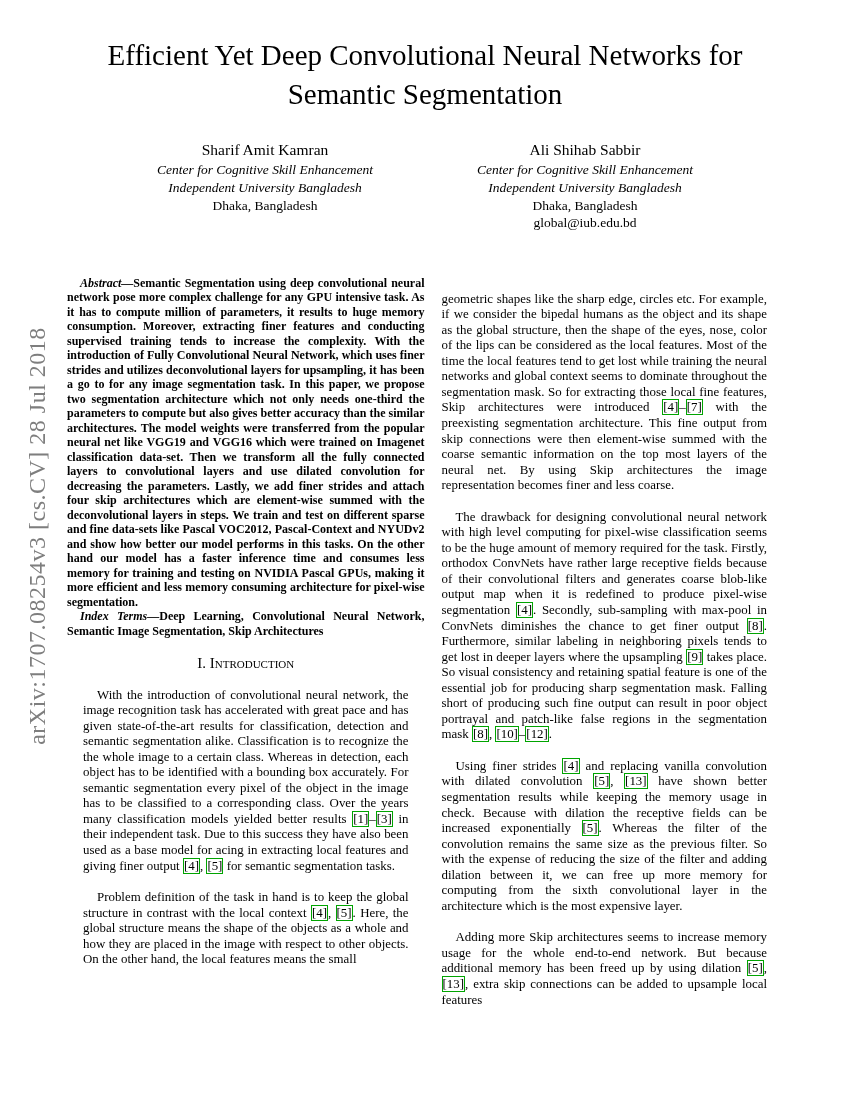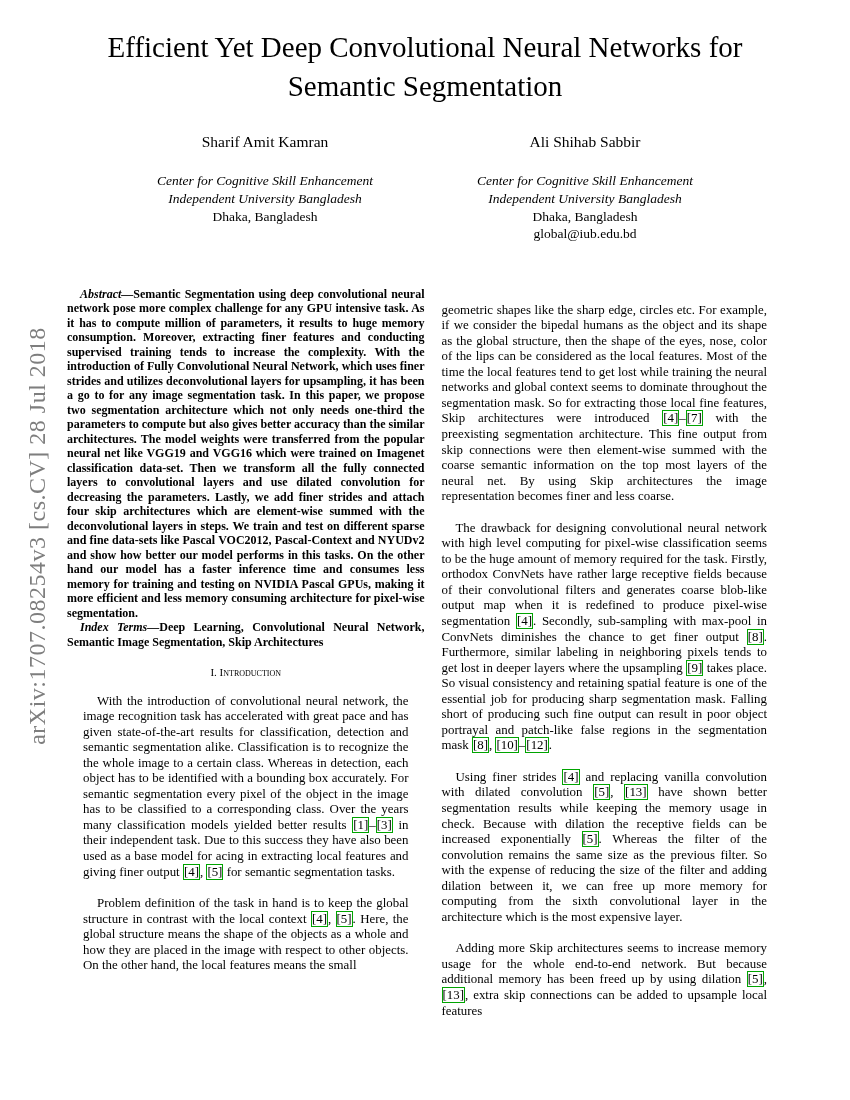--- a/index.html
+++ b/index.html
@@ -17,39 +17,39 @@
     top: 536px;
     left: 37px;
     transform: translate(-50%, -50%) rotate(-90deg);
     white-space: nowrap;
     font-size: 24px;
     letter-spacing: 0.5px;
     color: var(--watermark-color, #7e7e7e);
   }
   .title {
     margin: 0 auto;
-    padding-top: 28px;
+    padding-top: 36px;
     max-width: 720px;
     text-align: center;
     font-size: 29px;
     font-weight: 400;
     line-height: 1.35;
   }
   .authors {
     display: flex;
     justify-content: center;
     margin-top: 26px;
   }
   .author {
     width: 320px;
     text-align: center;
     font-size: 13.5px;
     line-height: 1.3;
   }
-  .author .name { font-size: 15.5px; margin-bottom: 20px; }
+  .author .name { font-size: 15.5px; margin-bottom: 1px; }
   .author .affil { font-style: italic; }
   .columns {
     display: flex;
     gap: 1px;
     margin: 44px 67px 0 67px;
   }
   .col {
     flex: 1;
     min-width: 0;
     text-align: justify;
@@ -61,21 +61,21 @@
     font-weight: bold;
     font-size: 12px;
     line-height: 1.21;
     text-indent: 13px;
   }
   .index-terms { }
   .abstract .label { font-style: italic; }
   .section-heading {
     margin: 16px 0 9px 0;
     text-align: center;
-    font-size: 11px;
+    font-size: 15px;
     font-weight: 400;
   }
   .section-heading .sc { font-variant: small-caps; }
   .para {
     margin: 16px;
     font-size: 12.9px;
     line-height: 1.205;
   }
   .para.indent { text-indent: 14px; }
   .cite {

